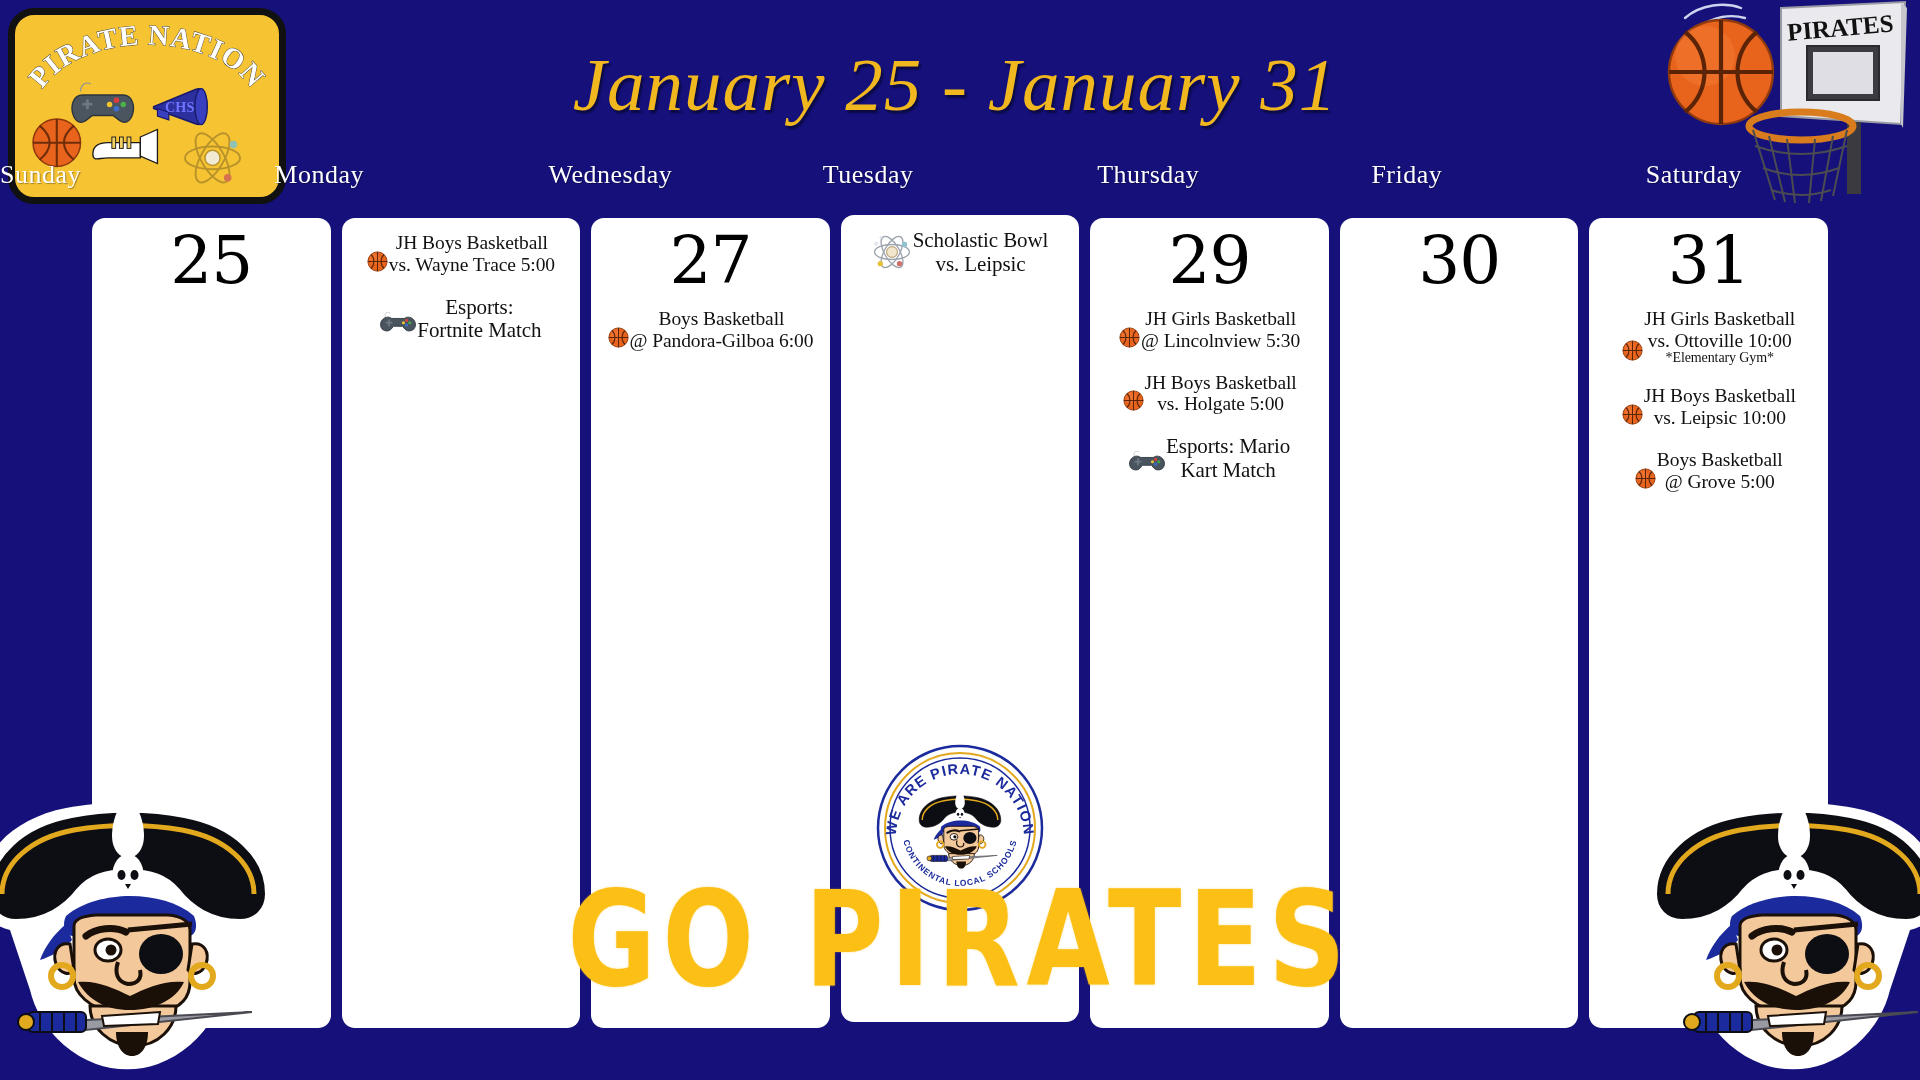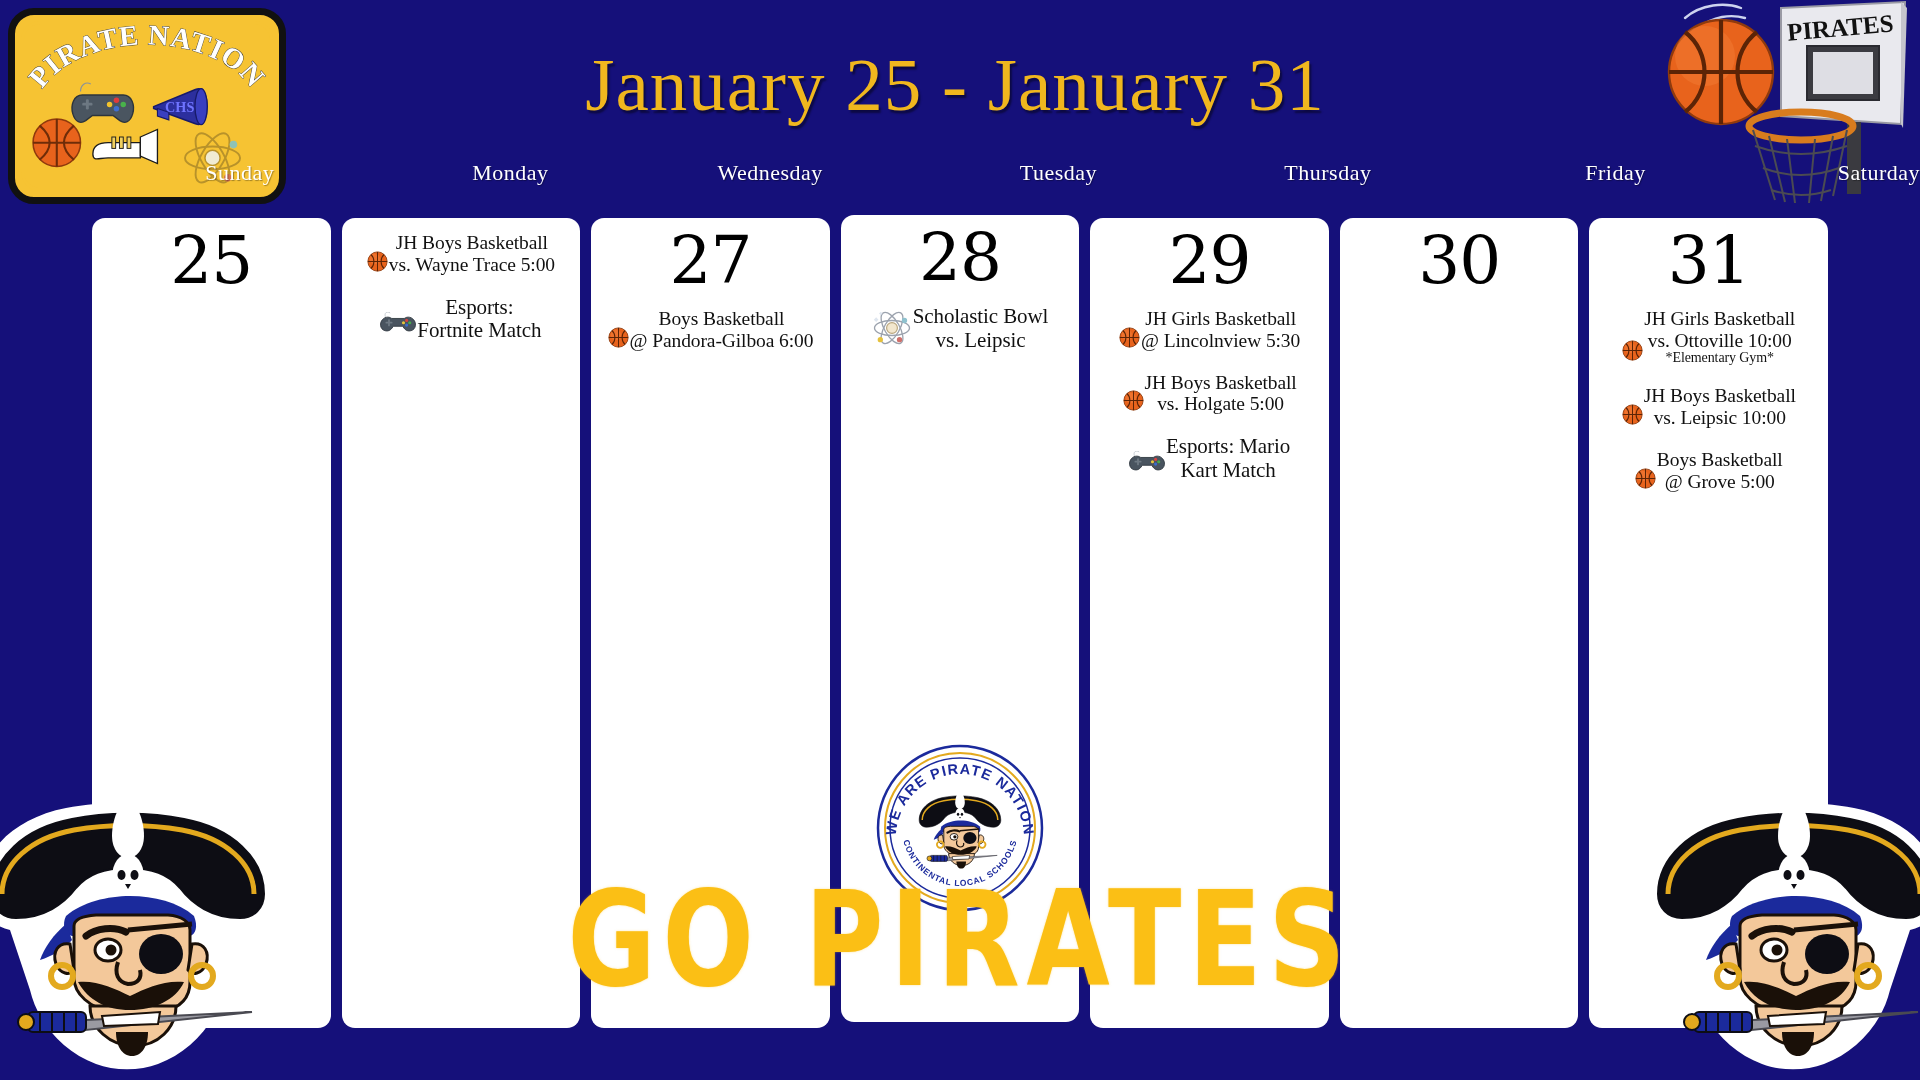--- a/index.html
+++ b/index.html
@@ -60,41 +60,42 @@
     position: absolute;
     left: 300px; top: 42px;
     width: 1310px;
     text-align: center;
     font-family: "Liberation Serif", "DejaVu Serif", serif;
     font-size: 75px;
     color: #f0b71e;
     letter-spacing: 1px;
     text-shadow: 2px 3px 2px rgba(0,0,0,0.45);
     white-space: nowrap;
+    font-style: italic;
   }
 
   .hoop-art {
     position: absolute;
     right: 6px; top: 0px;
     width: 285px; height: 210px;
   }
 
   
   .daynames {
     position: absolute;
     left: 0; top: 160px;
     width: 1920px; height: 48px;
     display: flex;
   }
   .dayname {
     flex: 1 1 0;
-    text-align: right;
+    text-align: left;
     color: #ffffff;
     font-family: "Liberation Serif", "DejaVu Serif", serif;
-    font-size: 22px;
+    font-size: 26px;
     letter-spacing: 0.5px;
     text-shadow: 1px 1px 1px rgba(0,0,0,0.35);
   }
 
   
   .grid {
     position: absolute;
     left: 0; top: 218px;
     width: 1920px; height: 810px;
     display: flex;
@@ -352,21 +353,20 @@
                   <path d="M12 1 V23"></path>
                   <path d="M4.5 4 C9 8 9 16 4.5 20"></path>
                   <path d="M19.5 4 C15 8 15 16 19.5 20"></path>
                 </g>
               </svg></span>
             <span class="etext"><span>Boys Basketball</span><br><span>@ Pandora-Gilboa 6:00</span></span>
           </div>
         </div>
       </div>
       <div class="daycard tall">
-        <div class="datenum">28</div>
         <div class="events">
           <div class="event big">
             <span class="ico"><svg viewBox="0 0 48 48" width="40" height="40">
                 <g fill="none" stroke="#9ca3ae" stroke-width="1.6">
                   <ellipse cx="24" cy="24" rx="21" ry="9"></ellipse>
                   <ellipse cx="24" cy="24" rx="21" ry="9" transform="rotate(60 24 24)"></ellipse>
                   <ellipse cx="24" cy="24" rx="21" ry="9" transform="rotate(-60 24 24)"></ellipse>
                 </g>
                 <circle cx="24" cy="24" r="6.5" fill="#f2e7ce" stroke="#b9a67e" stroke-width="1.4"></circle>
                 <circle cx="39" cy="15" r="3.2" fill="#8fc2cf"></circle>

